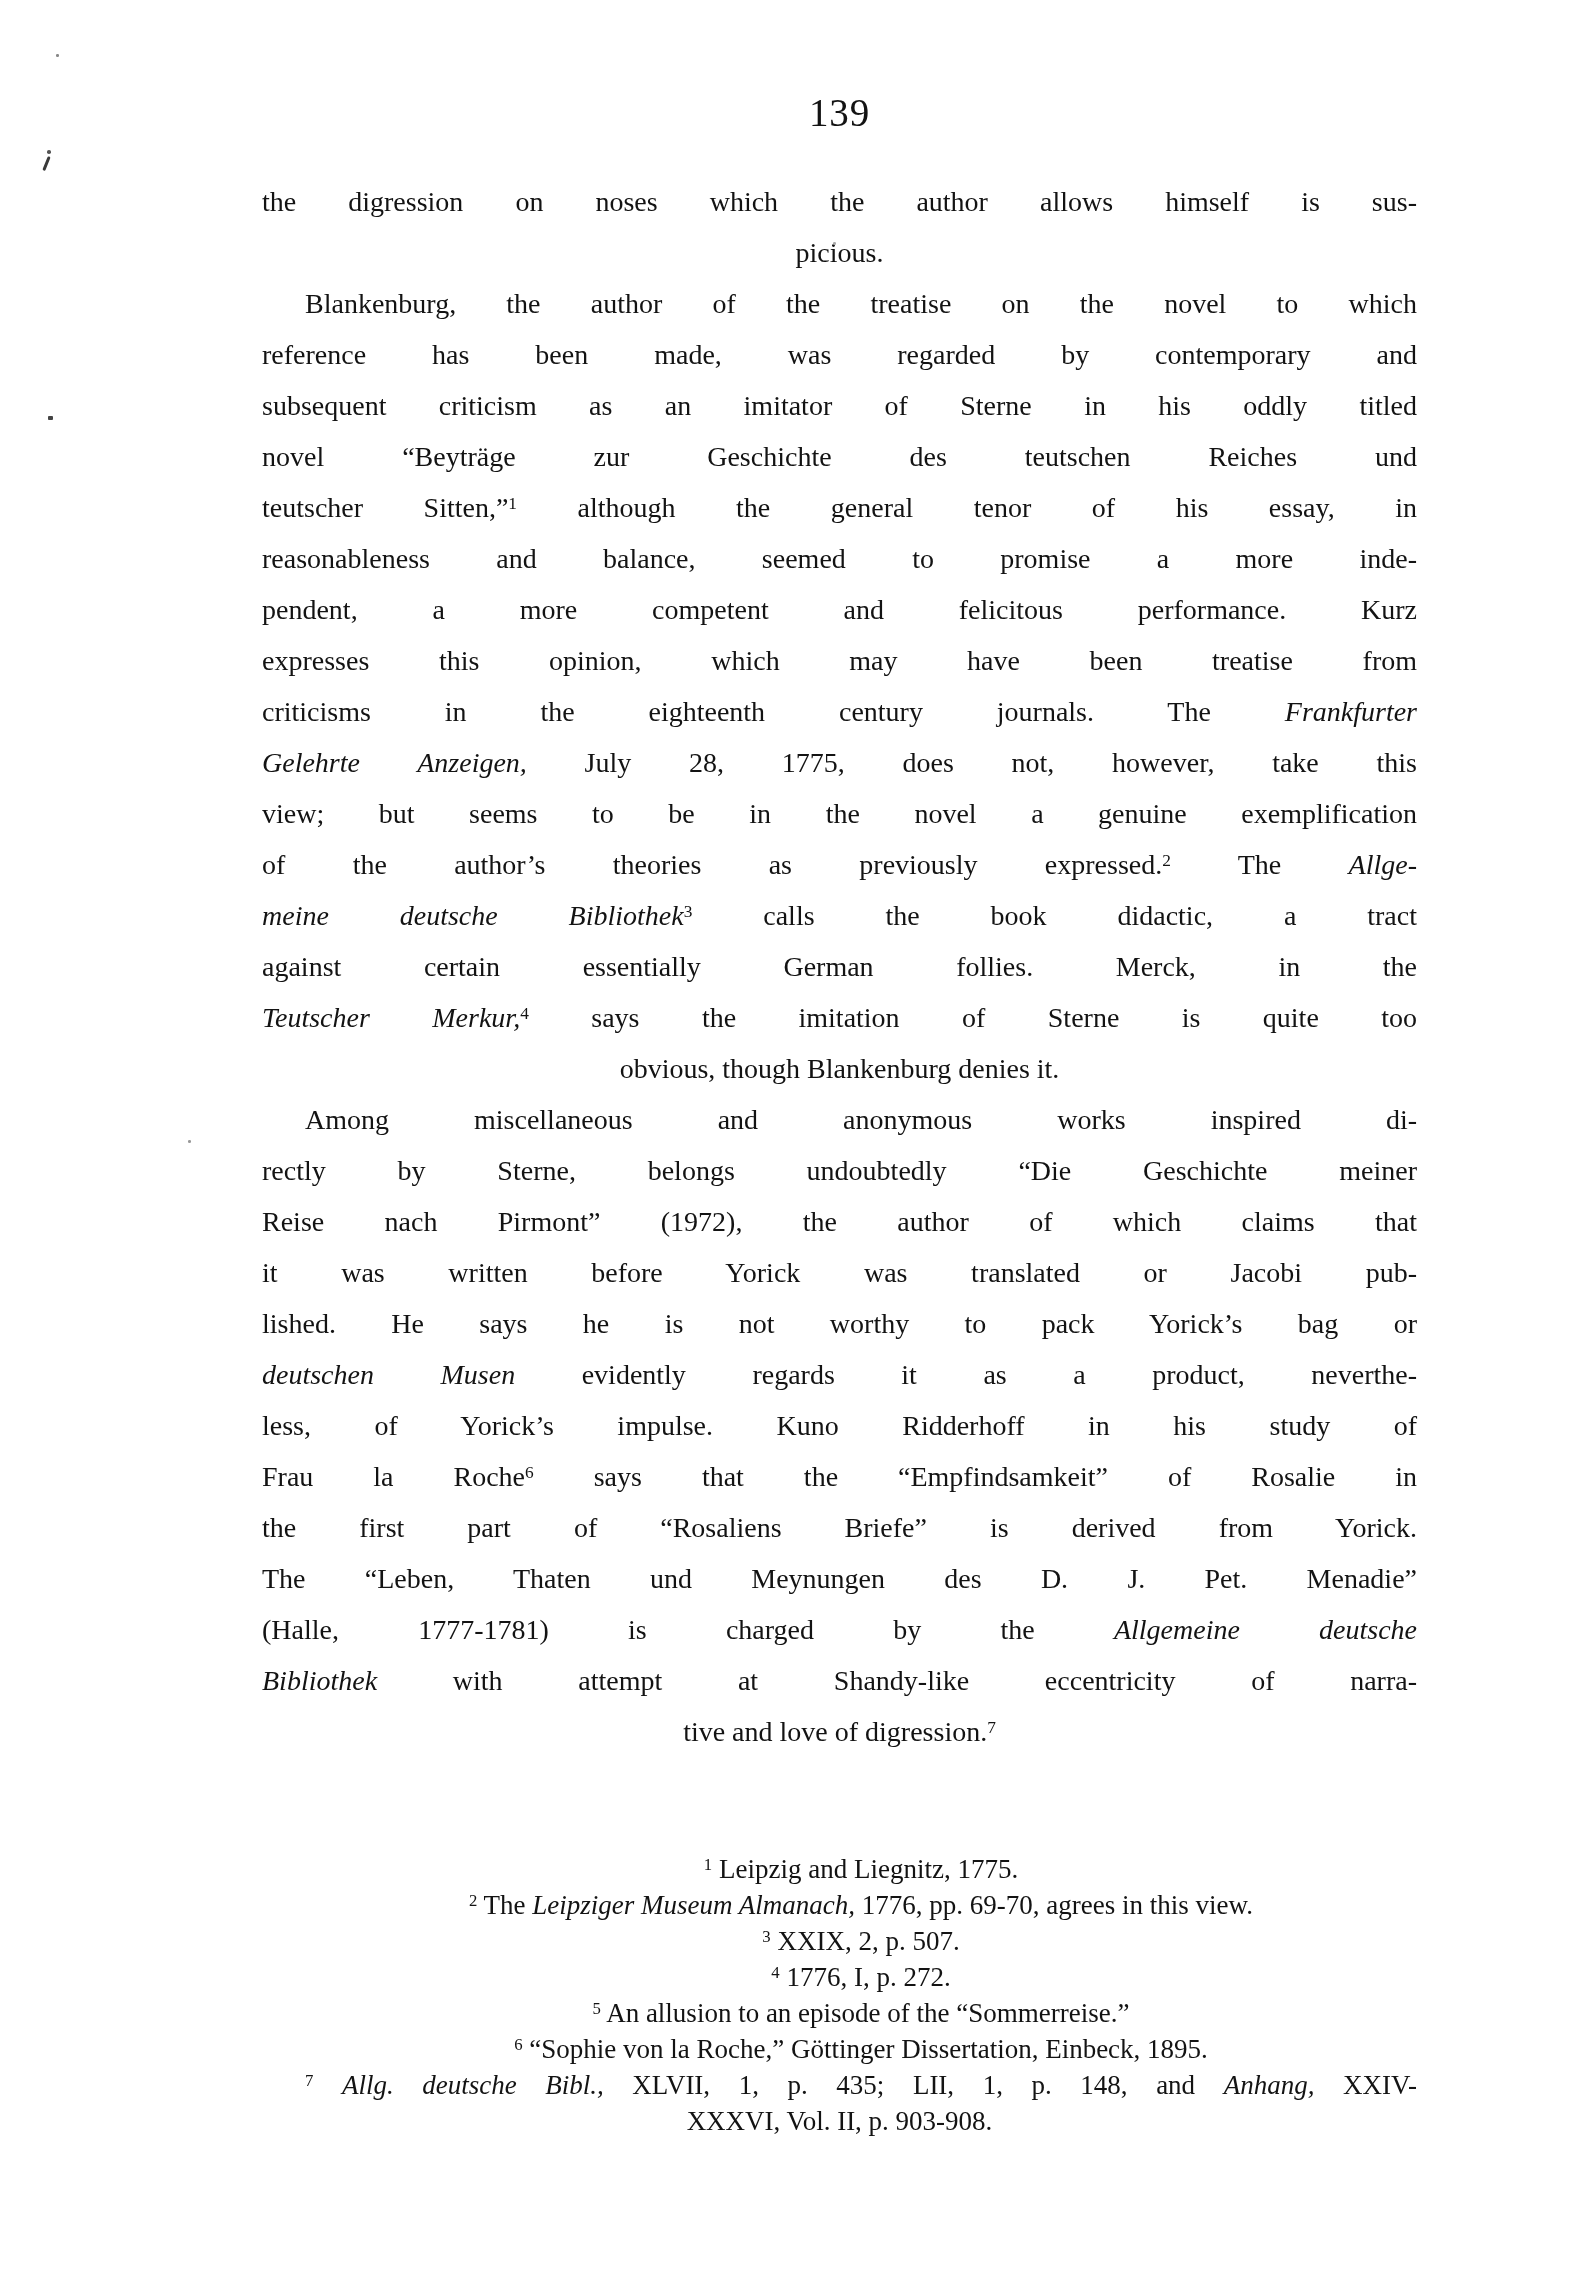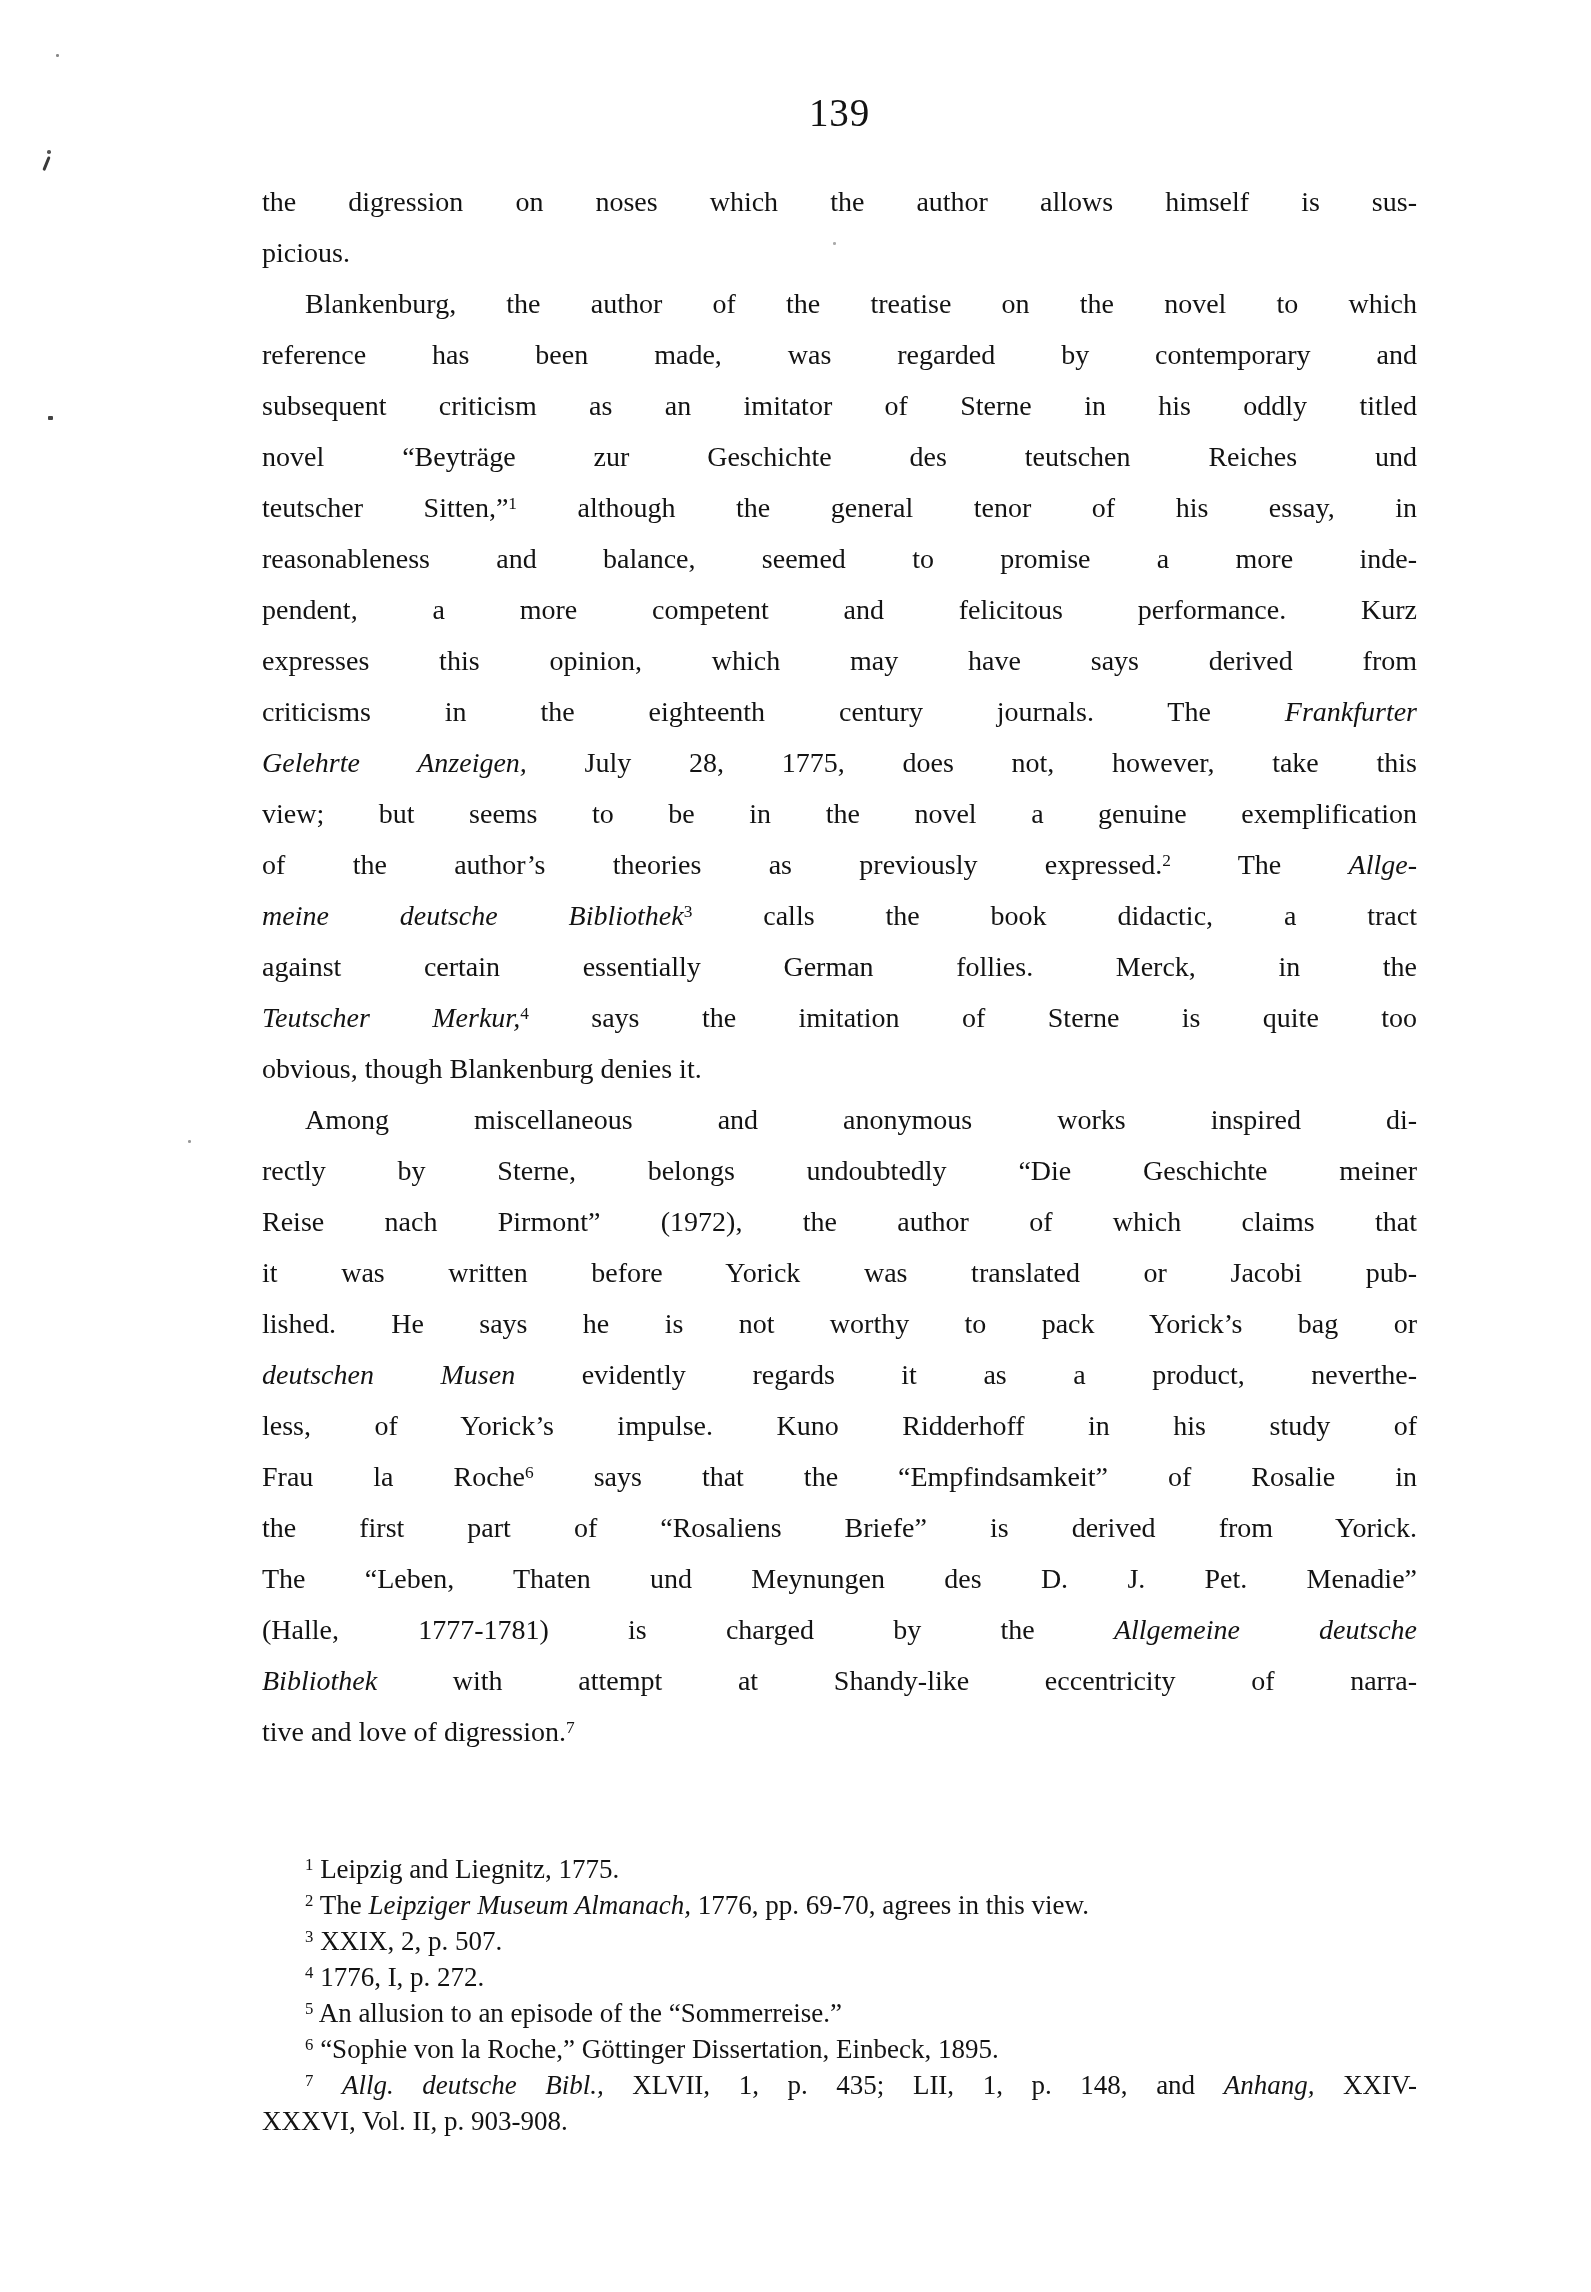--- a/index.html
+++ b/index.html
@@ -36,21 +36,21 @@
   }
   .footnotes {
     position: absolute;
     top: 1851px;
     left: 262px;
     width: 1155px;
     font-size: 27px;
     line-height: 36px;
   }
   .line {
-    text-align: left;
+    text-align: center;
     white-space: normal;
   }
   .line.j {
     text-align: justify;
     text-align-last: justify;
   }
   .line.ind {
     text-indent: 43px;
   }
   .it { font-style: italic; }
@@ -93,21 +93,21 @@
   <div class="body-text">
       <div class="line j"><span>the digression on noses which the author allows himself is sus-</span></div>
       <div class="line"><span>picious.</span></div>
       <div class="line j ind"><span>Blankenburg, the author of the treatise on the novel to which</span></div>
       <div class="line j"><span>reference has been made, was regarded by contemporary and</span></div>
       <div class="line j"><span>subsequent criticism as an imitator of Sterne in his oddly titled</span></div>
       <div class="line j"><span>novel “Beyträge zur Geschichte des teutschen Reiches und</span></div>
       <div class="line j"><span>teutscher Sitten,”</span><sup>1</sup><span> although the general tenor of his essay, in</span></div>
       <div class="line j"><span>reasonableness and balance, seemed to promise a more inde-</span></div>
       <div class="line j"><span>pendent, a more competent and felicitous performance.  Kurz</span></div>
-      <div class="line j"><span>expresses this opinion, which may have says derived from</span></div>
+      <div class="line j"><span>expresses this opinion, which may have been treatise from</span></div>
       <div class="line j"><span>criticisms in the eighteenth century journals.  The </span><span class="it">Frankfurter</span></div>
       <div class="line j"><span class="it">Gelehrte Anzeigen,</span><span> July 28, 1775, does not, however, take this</span></div>
       <div class="line j"><span>view; but seems to be in the novel a genuine exemplification</span></div>
       <div class="line j"><span>of the author’s theories as previously expressed.</span><sup>2</sup><span>  The </span><span class="it">Allge-</span></div>
       <div class="line j"><span class="it">meine deutsche Bibliothek</span><sup>3</sup><span> calls the book didactic, a tract</span></div>
       <div class="line j"><span>against certain essentially German follies.  Merck, in the</span></div>
       <div class="line j"><span class="it">Teutscher Merkur,</span><sup>4</sup><span> says the imitation of Sterne is quite too</span></div>
       <div class="line"><span>obvious, though Blankenburg denies it.</span></div>
       <div class="line j ind"><span>Among miscellaneous and anonymous works inspired di-</span></div>
       <div class="line j"><span>rectly by Sterne, belongs undoubtedly “Die Geschichte meiner</span></div>

